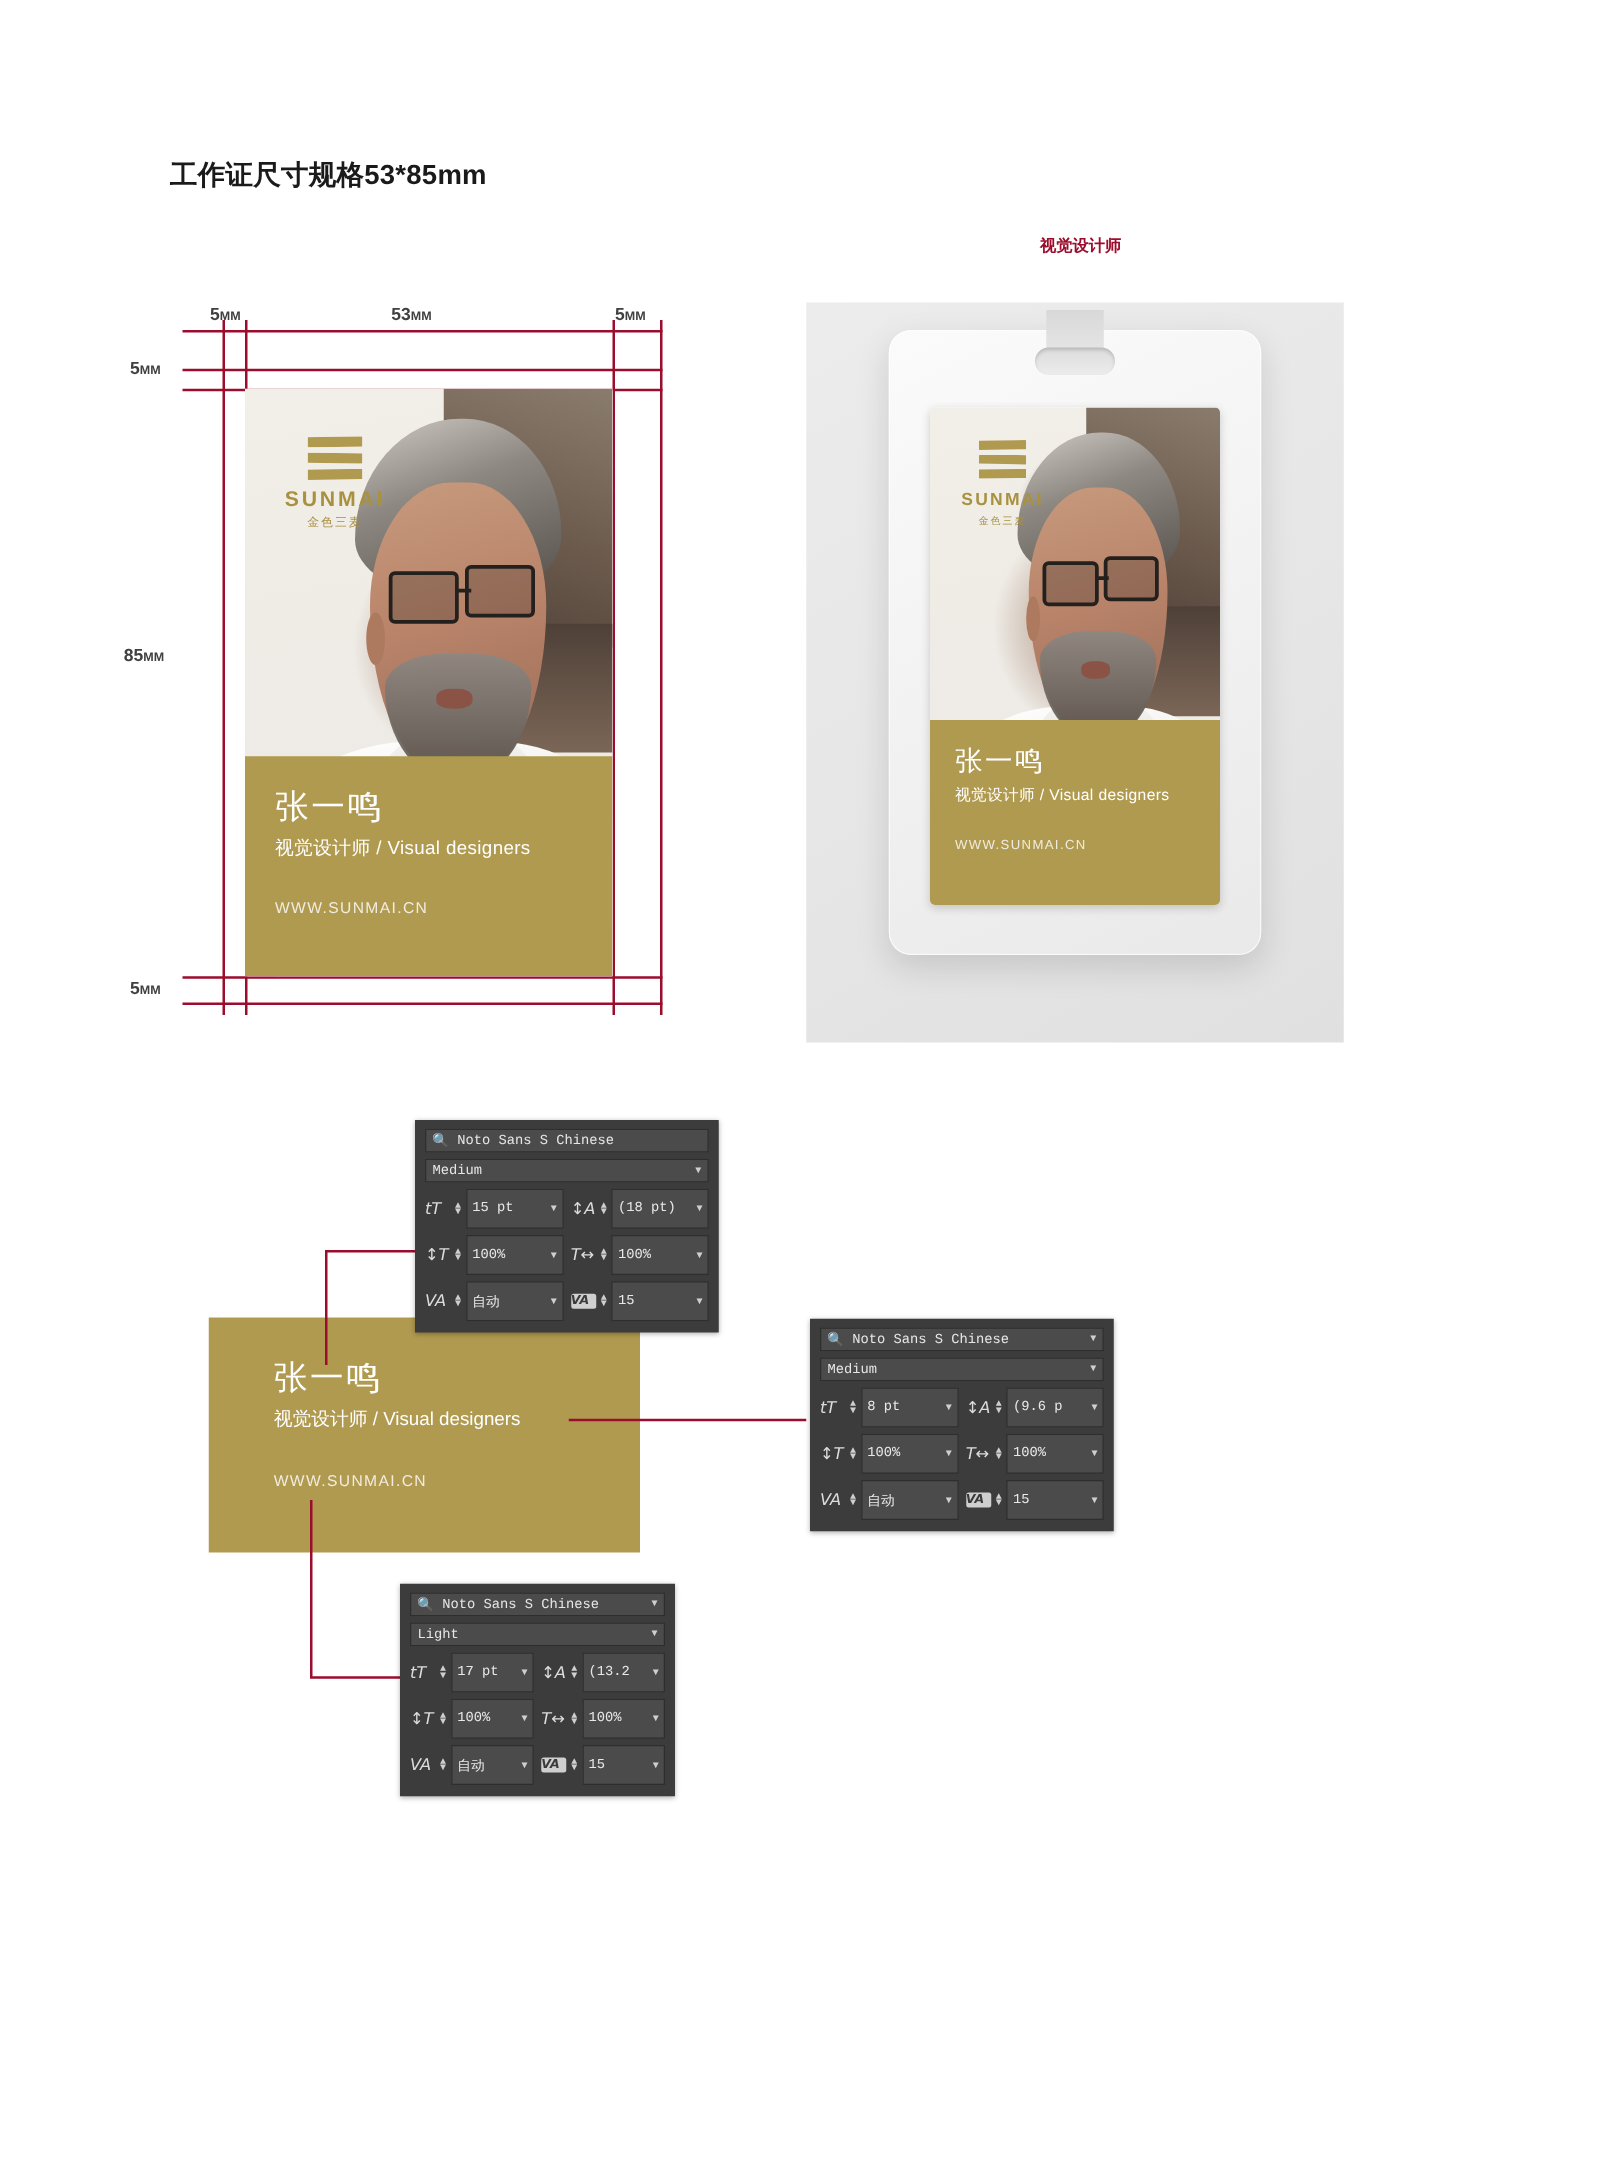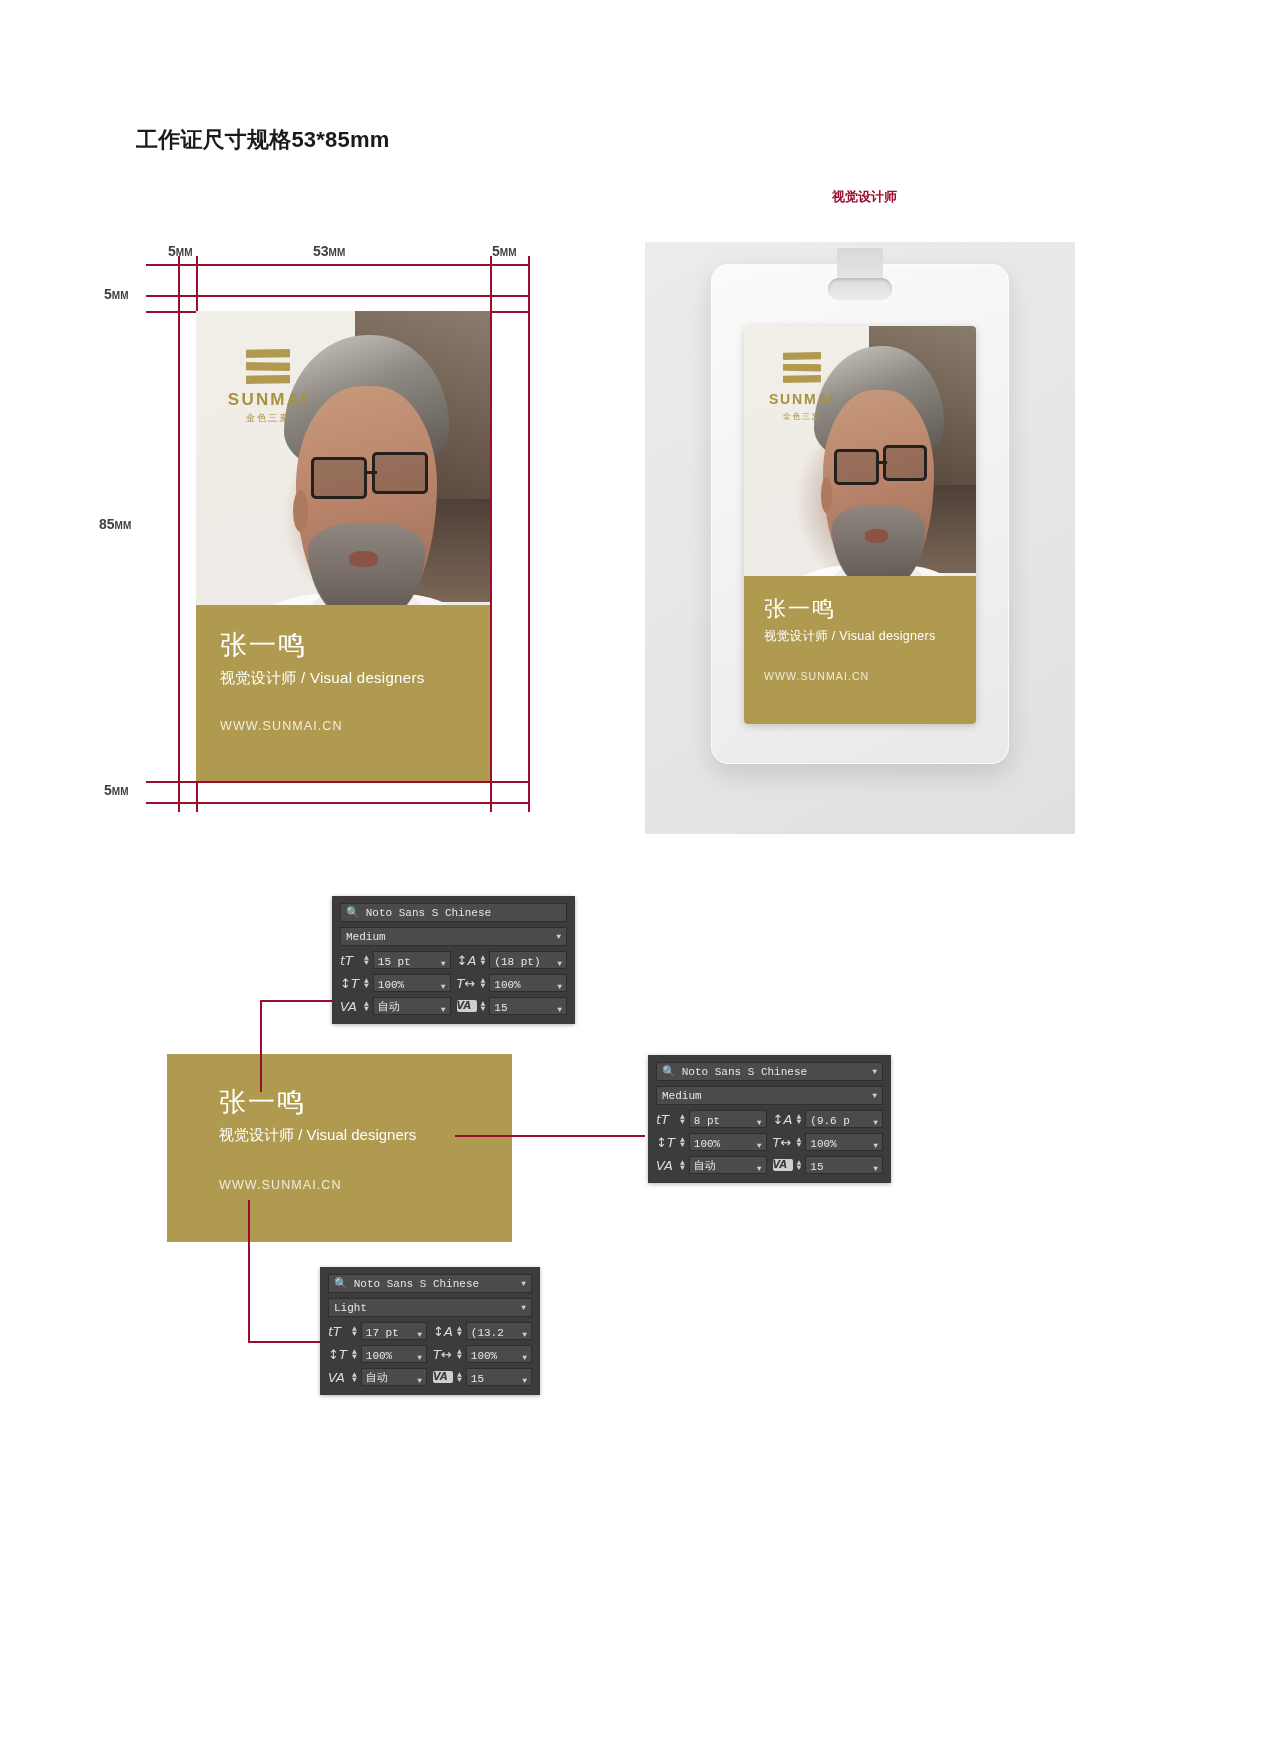--- a/index.html
+++ b/index.html
@@ -203,21 +203,21 @@
   }
   .ps-glyph.boxed {
     background: #cfcfcf; color: #3a3a3a; border-radius: 2px;
     font-size: 10px; font-weight: bold; padding: 1px 0;
   }
   .ps-spin {
     flex: none; display: flex; flex-direction: column;
     line-height: 5px; font-size: 8px; color: #cfcfcf;
   }
   .ps-input {
-    flex: 1; min-width: 0; height: 18px; display: flex; align-items: flex-end;
+    flex: 1; min-width: 0; height: 32px; display: flex; align-items: center;
     background: #4b4b4b; border: 1px solid #2e2e2e;
     padding: 0 4px; font-size: 11px; color: #e8e8e8;
     white-space: nowrap; overflow: hidden;
   }
   .ps-input .caret { margin-left: auto; font-size: 8px; color: #cfcfcf; }
   .ps-search { font-size: 11px; color: #d0d0d0; }
 </style>
 </head>
 <body>
 

